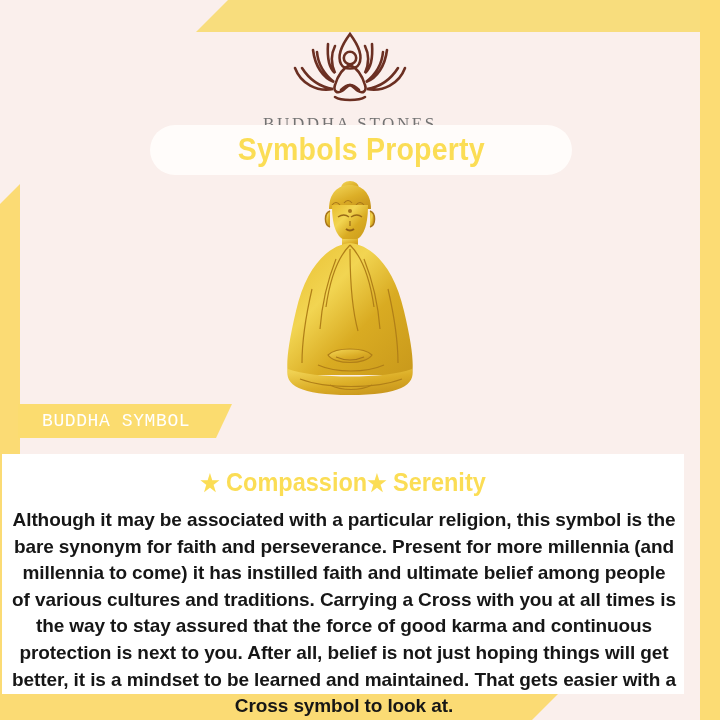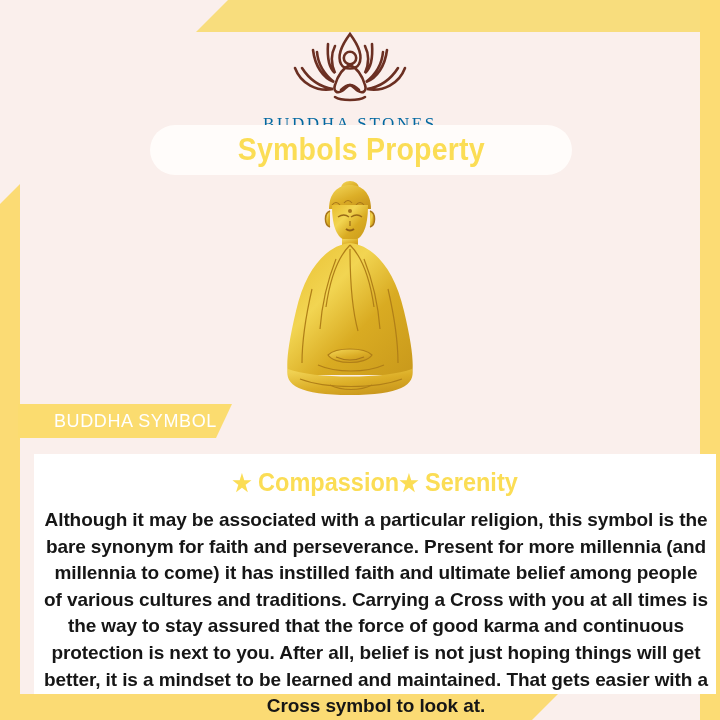--- a/index.html
+++ b/index.html
@@ -55,21 +55,21 @@
     width: 700px;
     text-align: center;
   }
   .logo-mark { display: block; margin: 0 auto; }
   .logo-wordmark {
     display: block;
     margin-top: 4px;
     font-family: "Liberation Serif", serif;
     font-size: 17px;
     letter-spacing: 2.6px;
-    color: #0369a1;
+    color: #737373;
   }
 
   
   .title-plate {
     position: absolute;
     left: 150px; top: 125px;
     width: 422px; height: 50px;
     background: #fffcfa;
     display: flex;
     align-items: center;
@@ -100,30 +100,31 @@
   .category-banner {
     position: absolute;
     left: 18px; top: 404px;
     width: 214px; height: 34px;
     background: #fbdc6f;
     clip-path: polygon(0 0, 100% 0, calc(100% - 16px) 100%, 0 100%);
     display: flex;
     align-items: center;
   }
   .category-label {
-    margin-left: 36px;
+    margin-left: 24px;
     color: #ffffff;
     font-size: 18px;
     letter-spacing: 0.6px;
+    font-family: Liberation Mono, monospace;
   }
 
   
   .content-panel {
     position: absolute;
-    left: 34px; top: 454px;
+    left: 2px; top: 454px;
     width: 682px; height: 240px;
     background: #ffffff;
   }
   .keywords {
     margin-top: 14px;
     text-align: center;
     font-family: "Liberation Sans Narrow", "Liberation Sans", sans-serif;
     font-size: 25px;
     font-weight: bold;
     color: #fbdd55;

